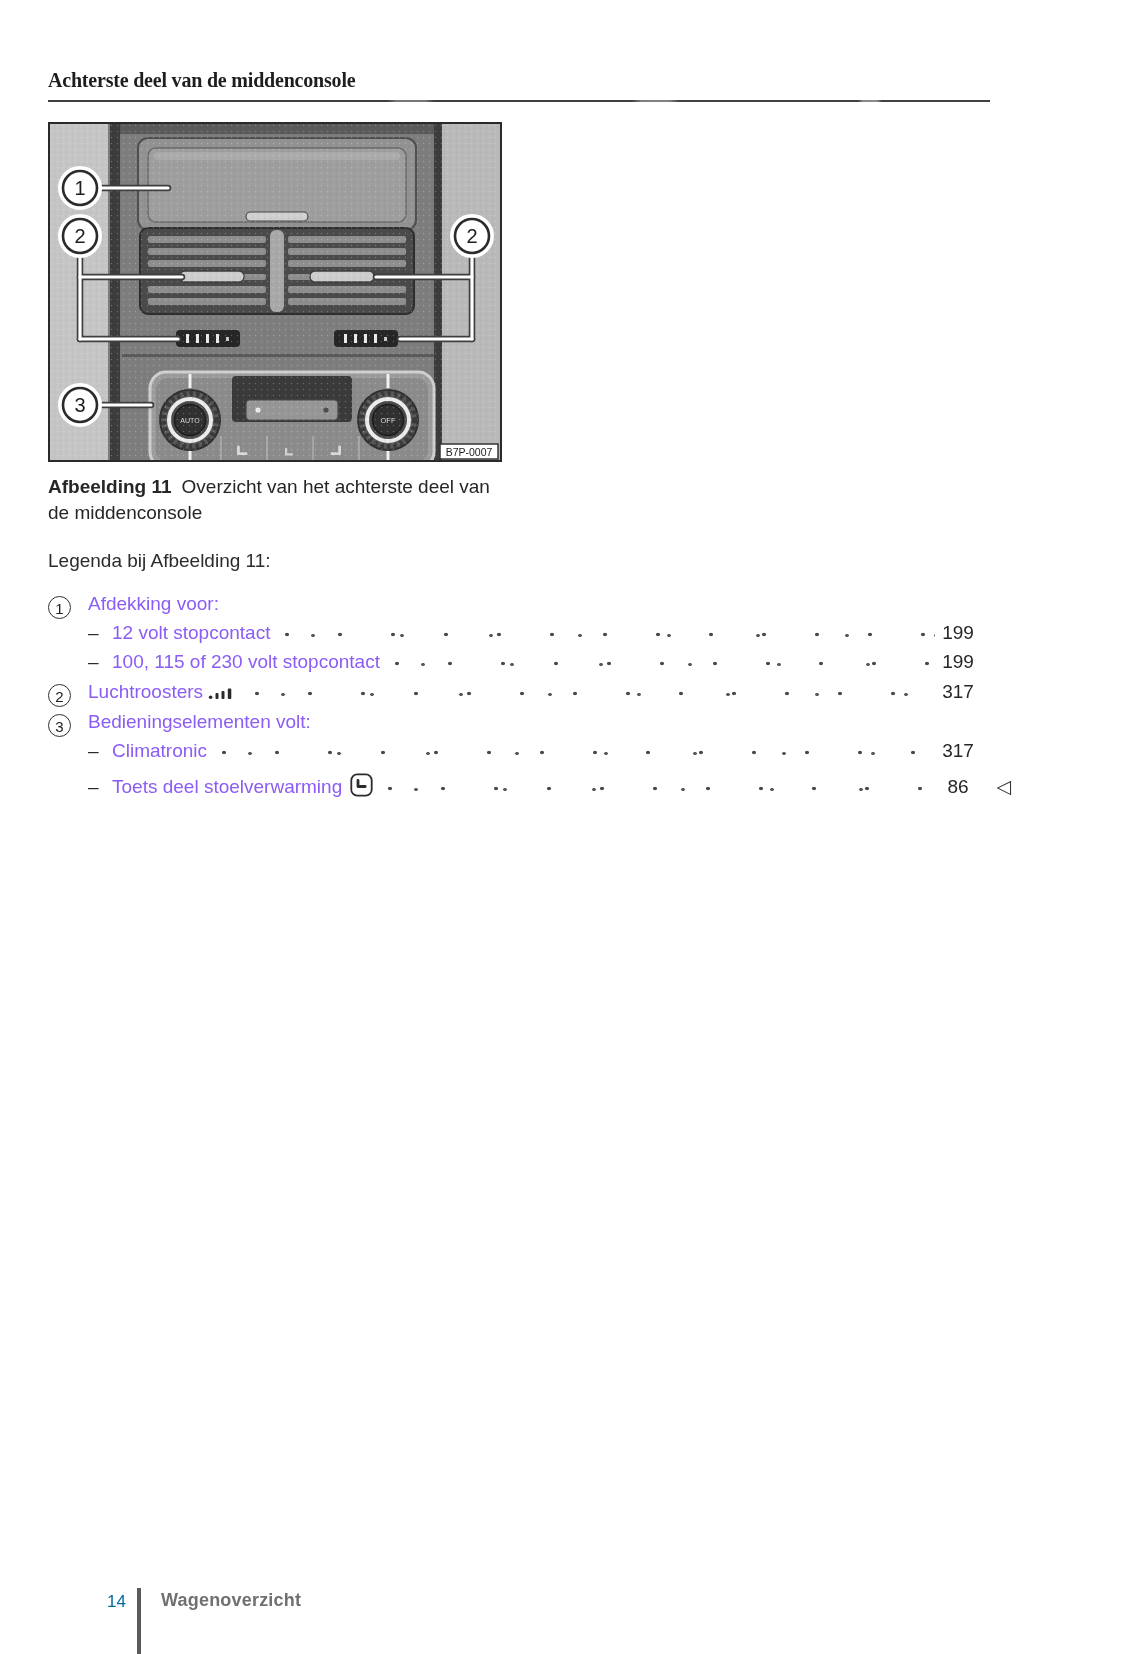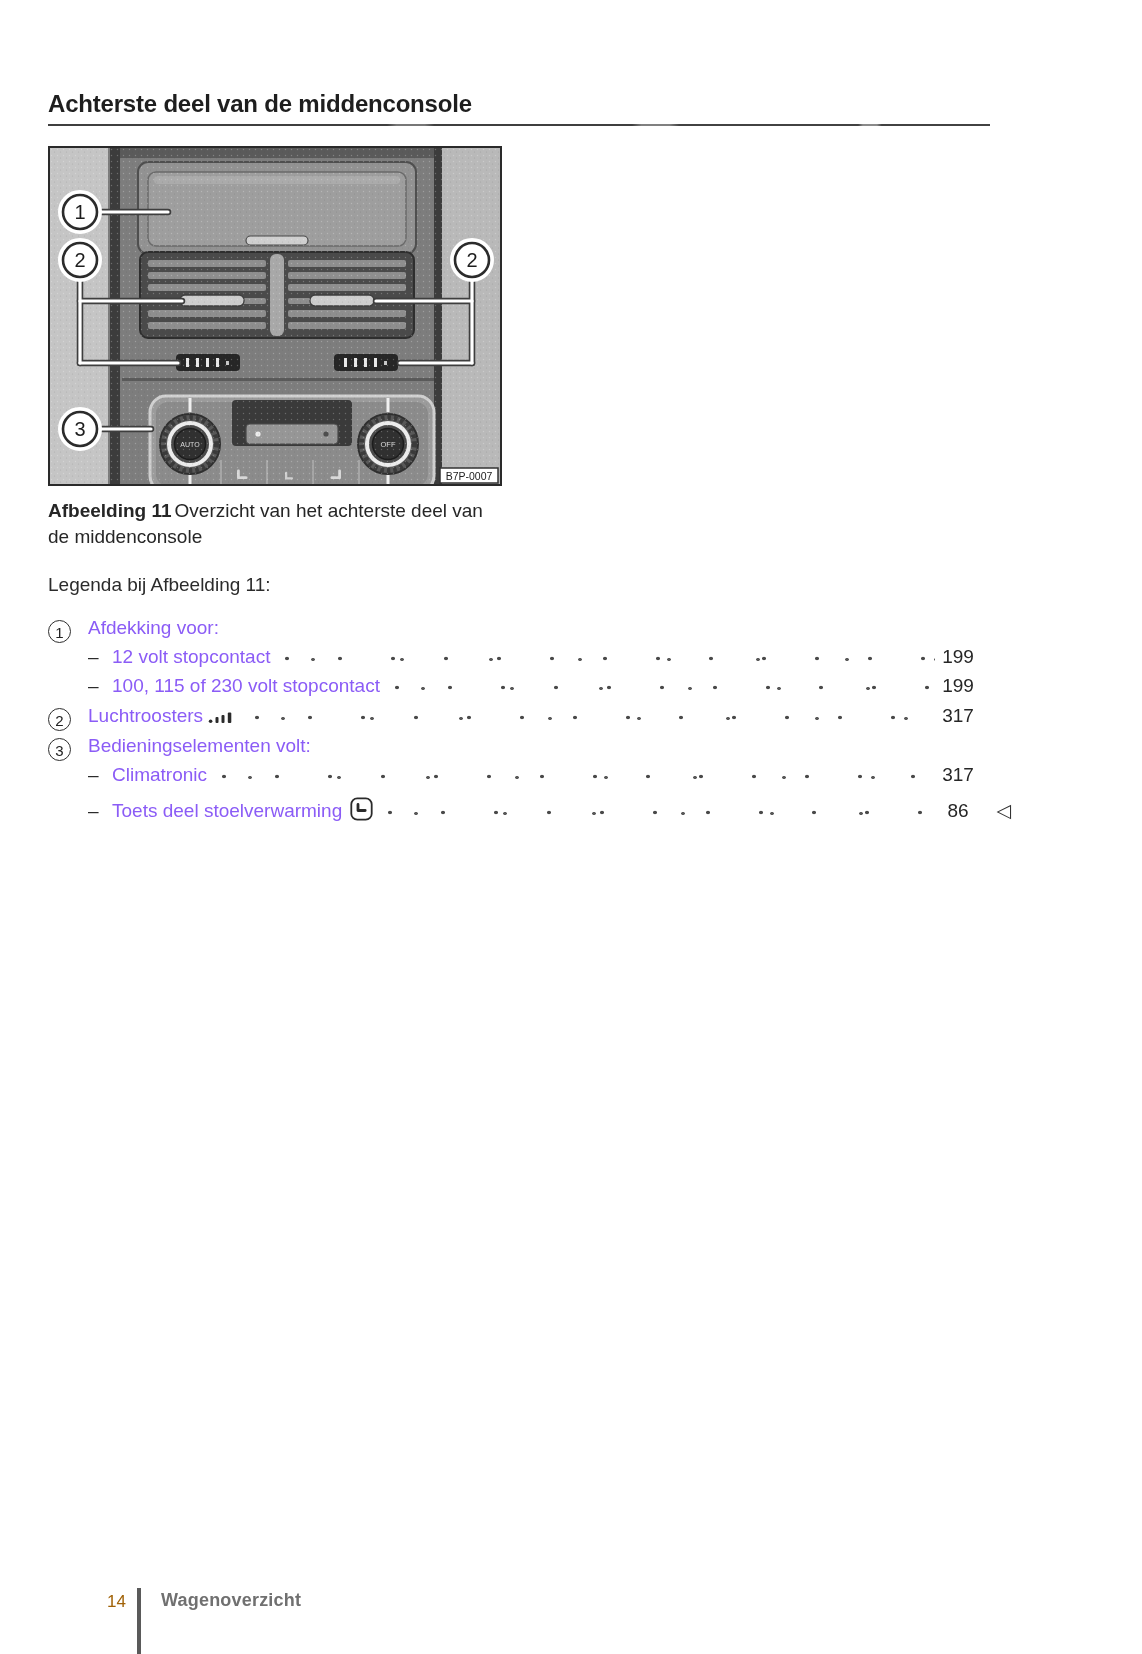--- a/index.html
+++ b/index.html
@@ -8,23 +8,23 @@
     background:#ffffff;
     position:relative;
     font-family:"Liberation Sans", sans-serif;
     color:#2b2b2b;
     overflow:hidden;
   }
   .content { padding-left:48px; }
 
   
   .title {
-    padding-top:90px;
-    font-size:24px; font-weight:bold; color:#1e1e1e;
-    letter-spacing:-0.2px; line-height:28px;
+    padding-top:66px;
+    font-size:20px; font-weight:bold; color:#1e1e1e;
+    letter-spacing:-0.2px; line-height:28px;font-family:Liberation Serif, serif;
   }
   .title-rule {
     width:942px; height:2px; margin-top:6px;
     background:linear-gradient(90deg,#3f3f3f 0 36%,#777 37% 40%,#3f3f3f 41% 62%,#808080 63% 66%,#424242 67% 86%,#8a8a8a 86.5% 88%,#424242 88.5% 100%);
   }
 
   
   .figure {
     margin-top:20px;
     width:450px; height:336px;
@@ -32,21 +32,21 @@
     background:#c5c5c5;
     position:relative;
   }
   .figure svg { display:block; }
   .figure text { font-family:"Liberation Sans", sans-serif; }
 
   .caption {
     margin-top:12px; width:452px;
     font-size:19px; line-height:26px; color:#262626;
   }
-  .caption .cap-bold { font-weight:bold; margin-right:3px; }
+  .caption .cap-bold { font-weight:bold; margin-right:10px; }
 
   
   .legend-heading { margin-top:24px; font-size:19px; }
   .legend { margin-top:20px; width:963px; }
   .legend-row {
     display:flex; align-items:baseline;
     font-size:19px; line-height:22px; margin-bottom:7px;
     white-space:nowrap;
   }
   .num-wrap { width:40px; flex:0 0 40px; }
@@ -69,21 +69,21 @@
     background-repeat:repeat-x, repeat-x;
     background-position:14px calc(100% - 7px), 40px calc(100% - 6px);
   }
   .page-ref { width:46px; flex:0 0 46px; text-align:center; color:#262626; }
   .suffix { width:30px; flex:0 0 30px; text-align:right; font-size:19px; color:#333; }
 
   
   .footer { position:absolute; left:0; bottom:0; width:100%; height:66px; }
   .footer-pagenum {
     position:absolute; left:96px; top:4px; width:30px;
-    text-align:right; font-size:17px; color:#a16207;
+    text-align:right; font-size:17px; color:#0369a1;
   }
   .footer-bar { position:absolute; left:137px; top:0; width:4px; height:66px; background:#5a5a5a; }
   .footer-section {
     position:absolute; left:161px; top:2px;
     font-size:18px; font-weight:bold; color:#707070; letter-spacing:0.2px;text-align:right;
   }
 </style>
 </head>
 <body>
 

